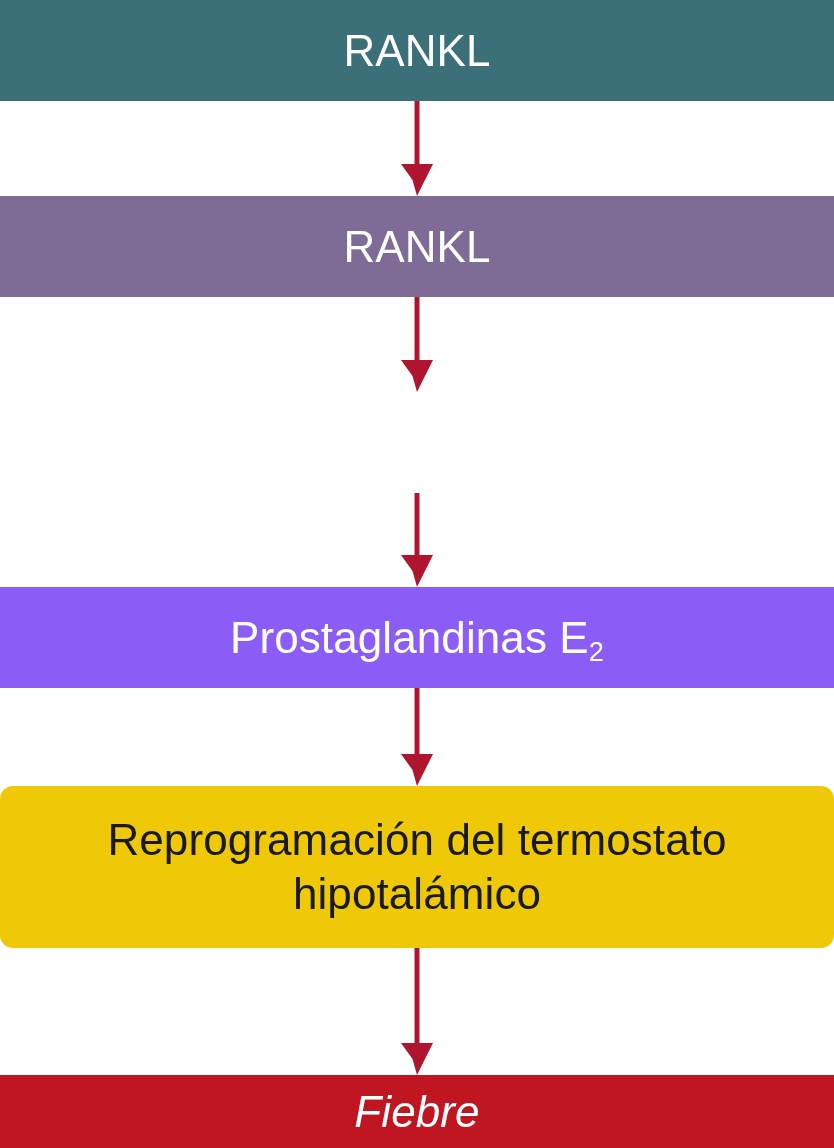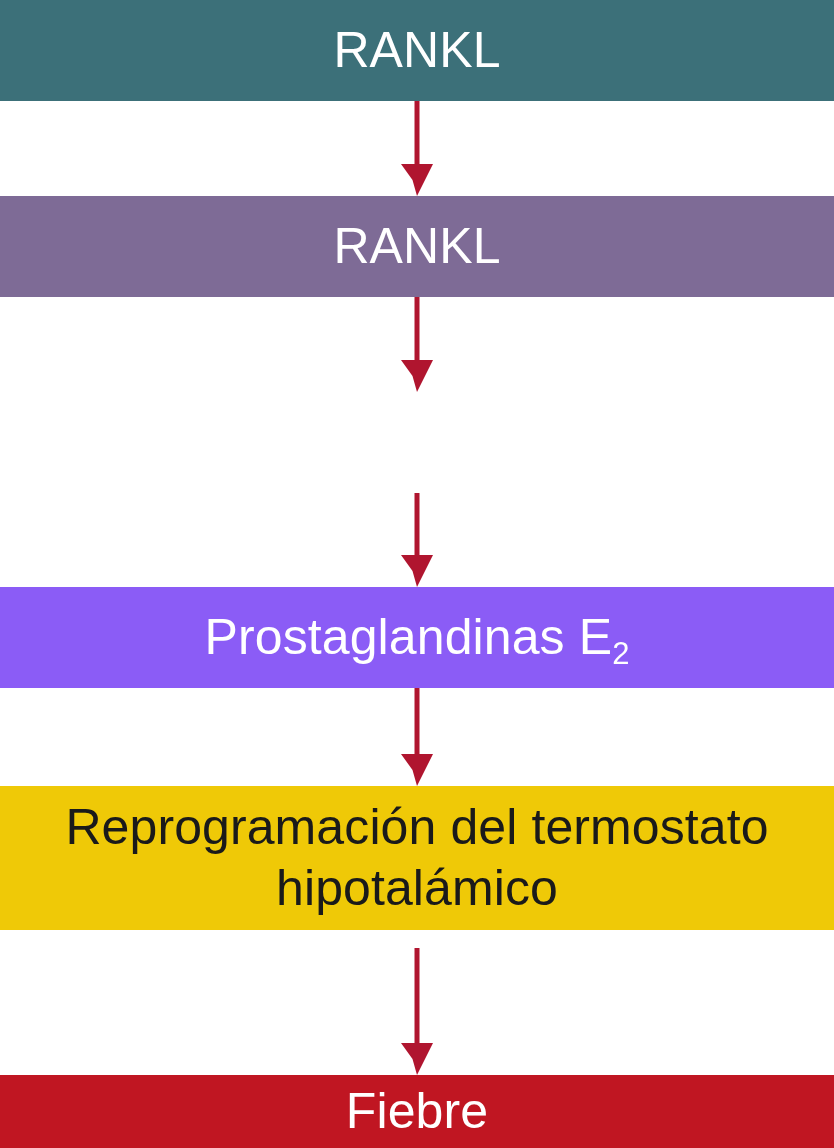--- a/index.html
+++ b/index.html
@@ -30,33 +30,33 @@
     align-items: center;
     justify-content: center;
     text-align: center;
   }
 
   .flow-box .box-label {
     display: block;
     width: 100%;
     padding: 0 7px;
     box-sizing: border-box;
-    font-size: 50px;
+    font-size: 44px;
     font-weight: 400;
     line-height: 1.22;
     letter-spacing: 0.1px;
     white-space: pre-line;
   }
 
   
   #box-0 { top: 0px;    height: 101px; }
   #box-1 { top: 196px;  height: 101px; }
   #box-2 { top: 392px;  height: 101px; }
   #box-3 { top: 587px;  height: 101px; }
-  #box-4 { top: 786px;  height: 144px; }
+  #box-4 { top: 786px;  height: 162px; border-radius: 13px; }
   #box-5 { top: 1075px; height: 73px;  }
 
   
   .flow-arrow {
     position: absolute;
     left: 0;
     width: 834px;
     pointer-events: none;
   }
   .flow-arrow svg {
@@ -129,17 +129,17 @@
 hipotalámico</span>
   </div>
 
   <div class="flow-arrow" id="arrow-4">
     <svg viewBox="0 0 834 127" preserveAspectRatio="none" aria-hidden="true">
       <line class="arrow-shaft" x1="417" y1="0" x2="417" y2="110" stroke-width="5" stroke="#b0152f" stroke-linecap="butt"></line>
       <path class="arrow-head" d="M 401 95 L 433 95 L 417 127 L 412.5 111 Z" fill="#b0152f"></path>
     </svg>
   </div>
 
-  <div class="flow-box" id="box-5" style="background: rgb(192, 22, 34); color: rgb(255, 255, 255);">
+  <div class="flow-box" id="box-5" style="background: rgb(192, 22, 34); color: rgb(255, 255, 255); font-style: italic;">
     <span class="box-label">Fiebre</span>
   </div>
 
 </div>
 
 </body></html>

